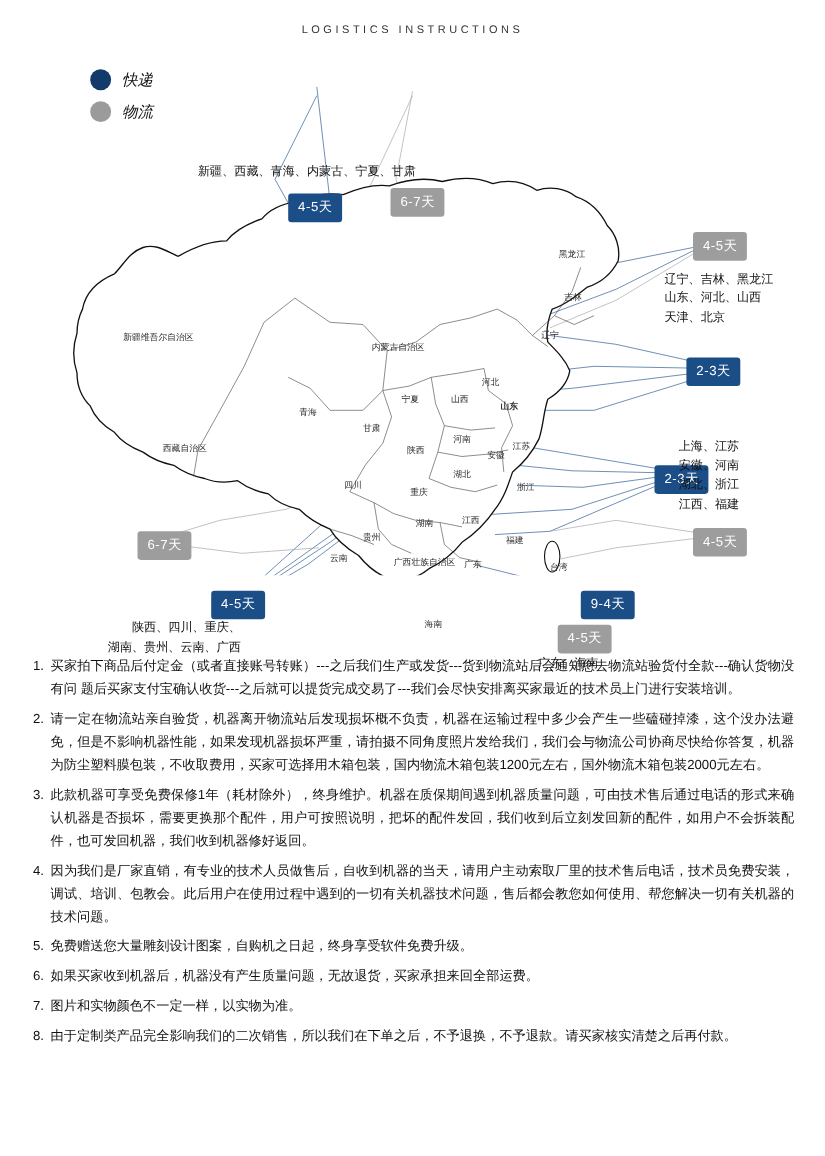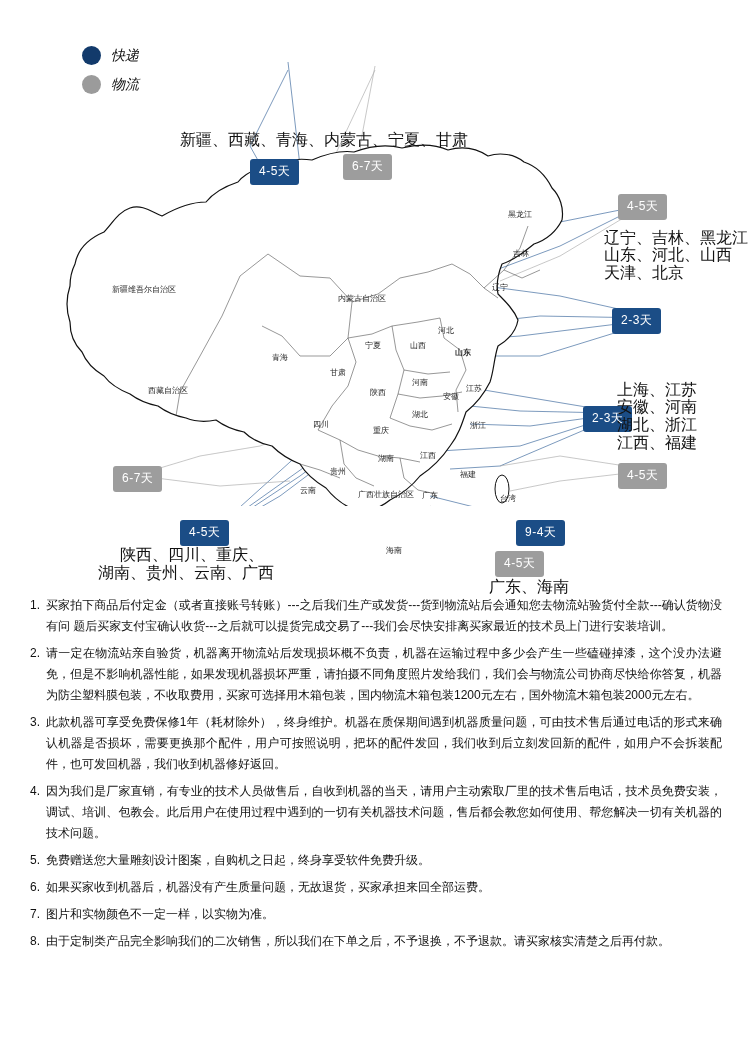--- a/index.html
+++ b/index.html
@@ -80,28 +80,29 @@
 
   
   .badge {
     position: absolute;
     font-size: 12px;
     color: #ffffff;
     padding: 4px 9px 5px 9px;
     border-radius: 3px;
     white-space: nowrap;
     letter-spacing: 0.5px;
+    margin-left: 12px;
   }
   .badge.blue { background: #1b4d86; }
   .badge.gray { background: #9d9d9d; }
 
   
   .callout {
     position: absolute;
-    font-size: 16px;
+    font-size: 11px;
     color: #111;
     white-space: nowrap;
     line-height: 17px;
   }
   .province-label {
     position: absolute;
     font-size: 8px;
     color: #2a2a2a;
     white-space: nowrap;
   }
@@ -132,20 +133,21 @@
     text-align: justify;
     flex: 1;
   }
 </style>
 </head>
 <body>
 
 <div class="page">
 
   <div class="header">
+    <div class="subtitle">LOGISTICS INSTRUCTIONS</div>
   </div>
 
   <div class="map-wrap">
 
     <svg class="map-svg" width="750" height="480" viewBox="0 0 750 480">
 
       <g stroke="#2f5f96" stroke-width="0.7" fill="none" opacity="0.9">
         <path d="M288 36 L300 140 L360 190 L420 250"></path>
         <path d="M288 44 L250 120 L300 210 L400 280"></path>
         <path d="M640 180 L560 220 L480 250 L420 270"></path>

